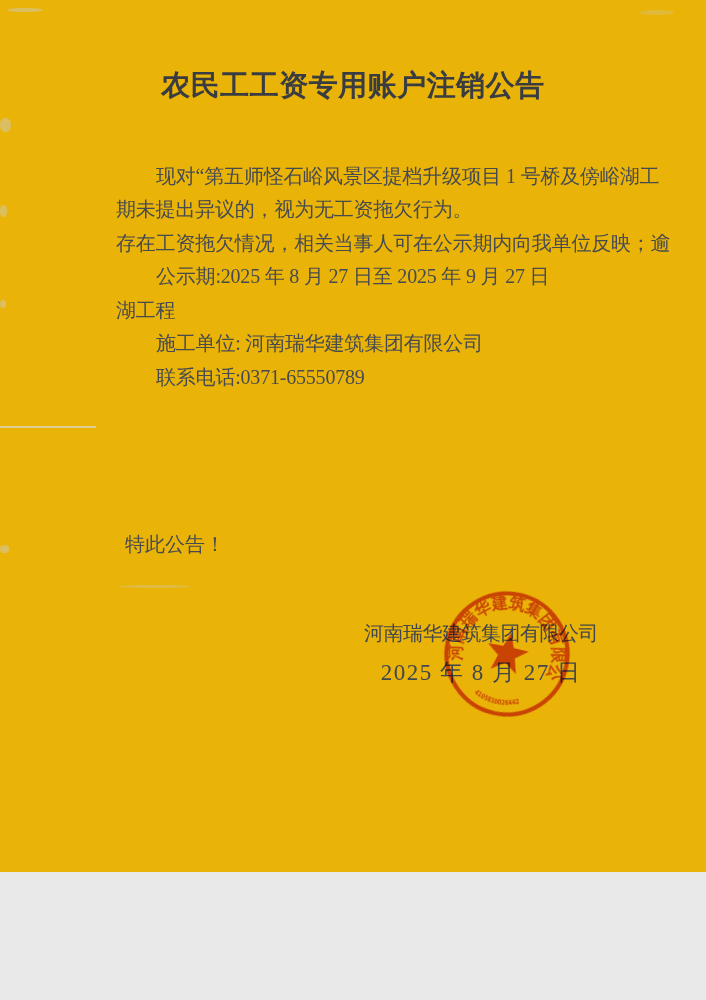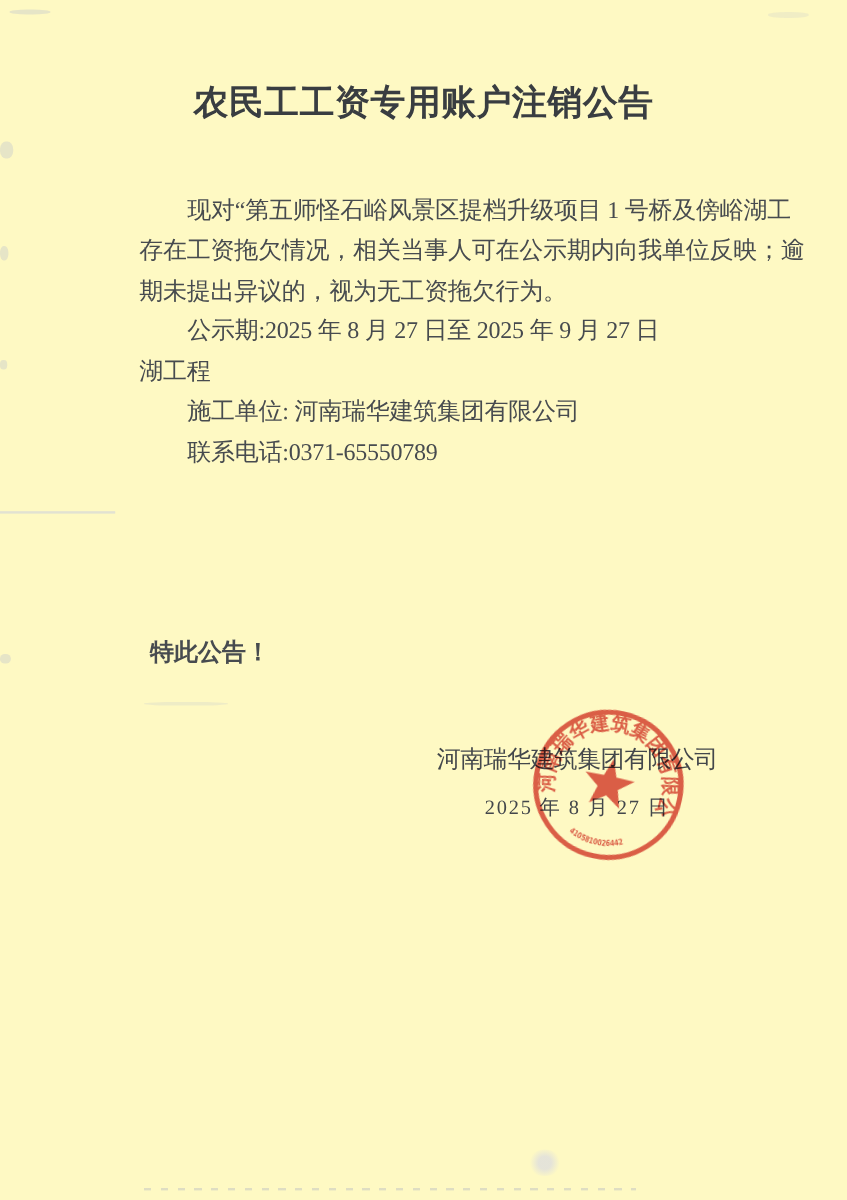--- a/index.html
+++ b/index.html
@@ -3,23 +3,23 @@
 <meta charset="utf-8">
 <style>
   html, body {
     margin: 0;
     padding: 0;
     background: #e9e9e9;
   }
   .page {
     position: relative;
     width: 706px;
-    height: 1000px;
+    height: 872px;
     margin: 0 auto;
-    background: #fef9c3;
+    background: #eab308;
     overflow: hidden;
     font-family: "Liberation Serif", "DejaVu Serif", serif;
     color: #474b4f;
   }
   .title {
     position: absolute;
     top: 66px;
     left: 0;
     width: 706px;
     margin: 0;
@@ -47,37 +47,36 @@
   .body-block .line.indent {
     padding-left: 40px;
   }
   .closing {
     position: absolute;
     left: 125px;
     top: 528px;
     height: 33.45px;
     line-height: 33.45px;
     font-size: 20px;
-    font-weight: bold;
   }
   .signature {
     position: absolute;
     top: 620px;
     right: 108px;
     text-align: center;
     color: #43474b;
   }
   .sig-company {
     font-size: 20px;
     letter-spacing: -0.5px;
     line-height: 26px;
   }
   .sig-date {
     margin-top: 14px;
-    font-size: 17px;
+    font-size: 23px;
     letter-spacing: 1.5px;
     line-height: 26px;
   }
   .seal {
     position: absolute;
     left: 437px;
     top: 584px;
     width: 140px;
     height: 140px;
     transform: rotate(12deg);
@@ -114,22 +113,22 @@
 </style>
 </head>
 <body>
 
 <div class="page">
 
   <h1 class="title">农民工工资专用账户注销公告</h1>
 
   <div class="body-block">
     <div class="line indent">现对“第五师怪石峪风景区提档升级项目 1 号桥及傍峪湖工</div>
+    <div class="line">期未提出异议的，视为无工资拖欠行为。</div>
     <div class="line">存在工资拖欠情况，相关当事人可在公示期内向我单位反映；逾</div>
-    <div class="line">期未提出异议的，视为无工资拖欠行为。</div>
     <div class="line indent">公示期:2025 年 8 月 27 日至 2025 年 9 月 27 日</div>
     <div class="line">湖工程</div>
     <div class="line indent">施工单位: 河南瑞华建筑集团有限公司</div>
     <div class="line indent">联系电话:0371-65550789</div>
   </div>
 
   <div class="closing">特此公告！</div>
 
   <div class="signature">
     <div class="sig-company">河南瑞华建筑集团有限公司</div>

